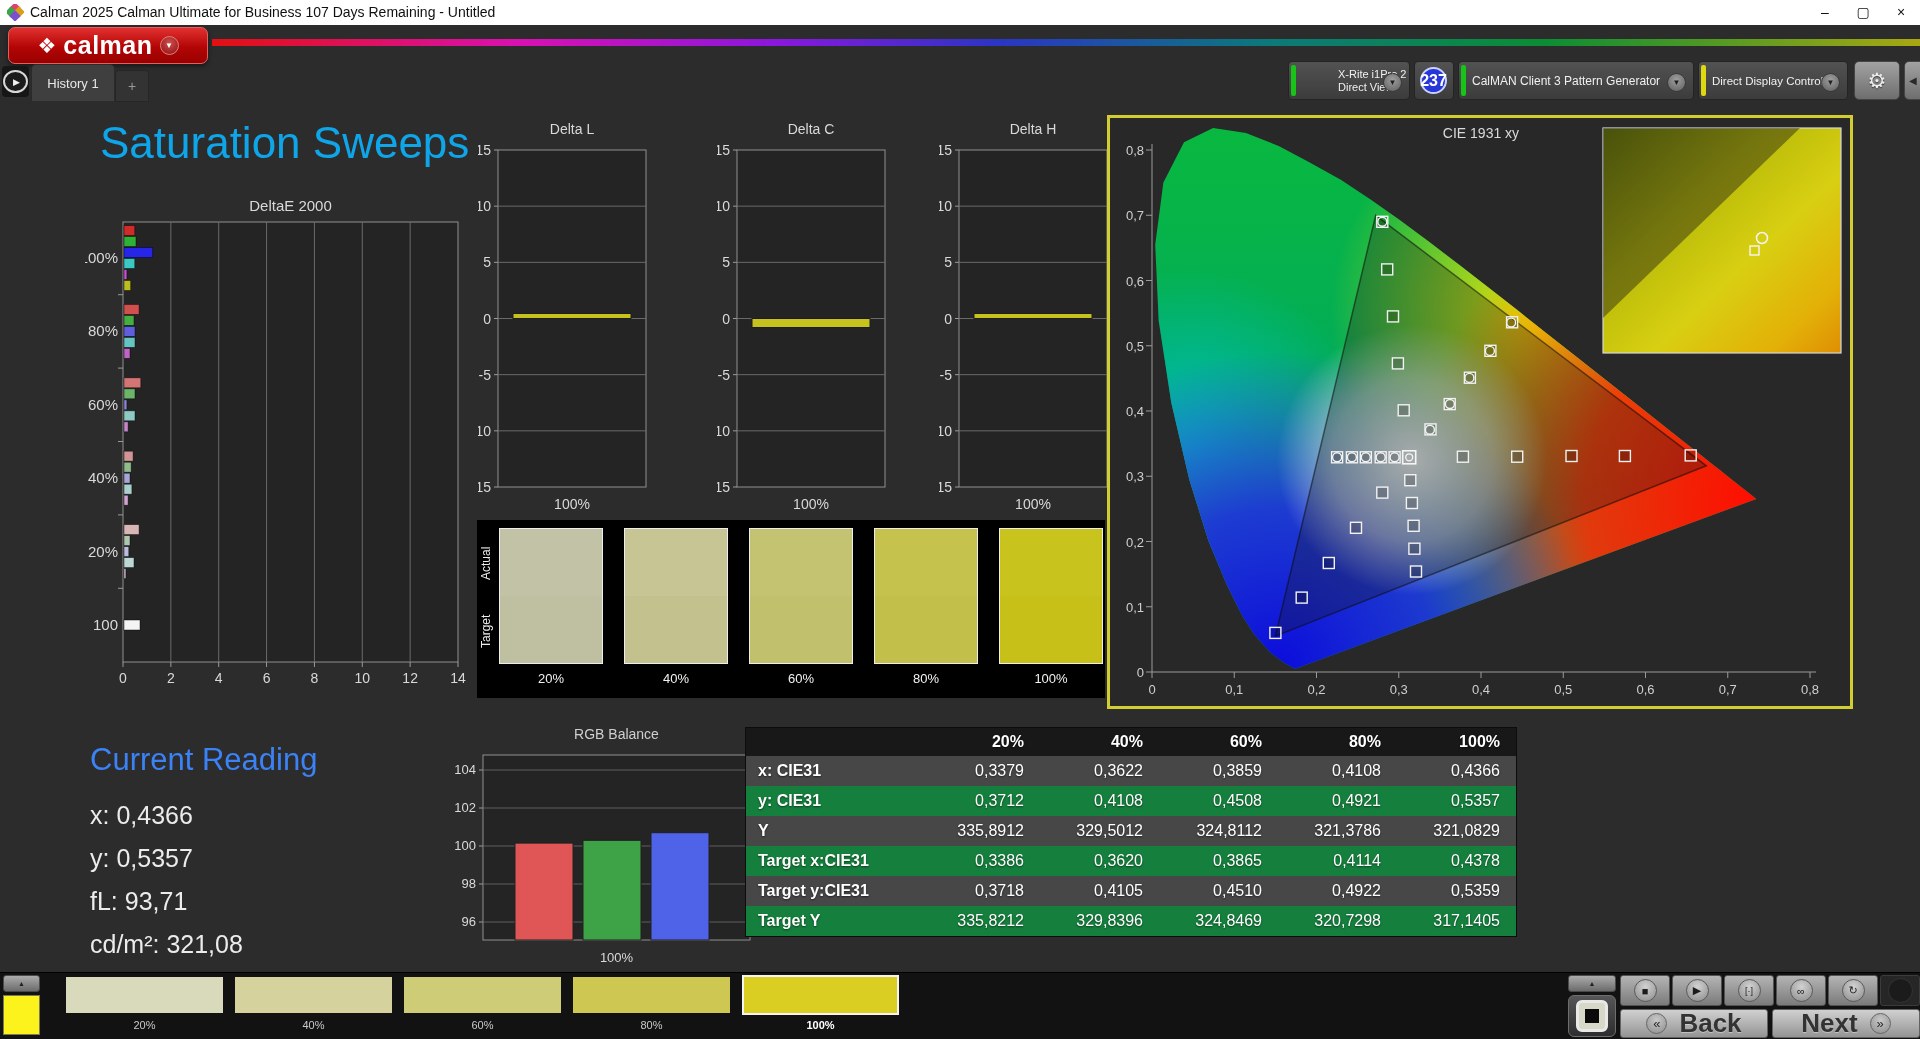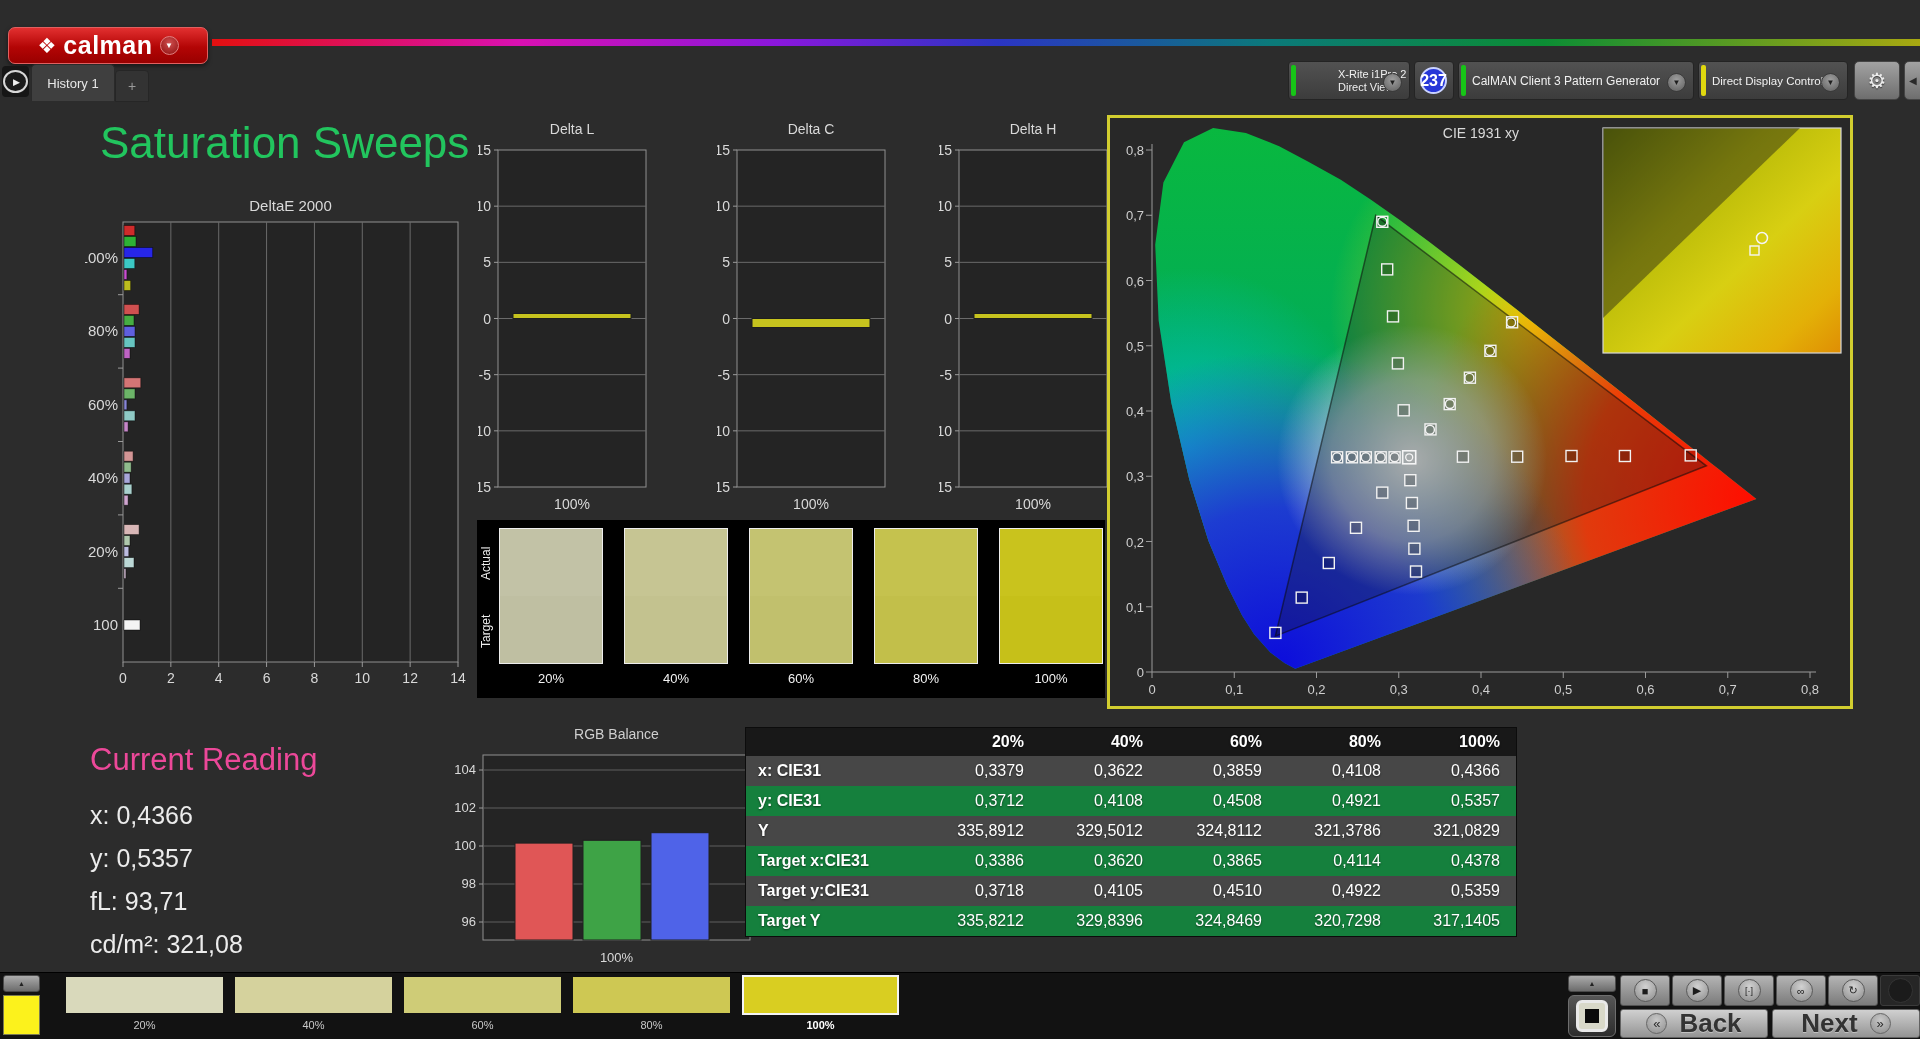--- a/index.html
+++ b/index.html
@@ -52,42 +52,42 @@
   .display-box{left:1698px;width:150px;}
   .display-label{position:absolute;left:13px;top:13px;font-size:11.5px;white-space:nowrap;}
   .gear-btn{position:absolute;left:1854px;top:61px;width:46px;height:39px;border-radius:5px;
     background:linear-gradient(180deg,#a2a2a2,#6e6e6e);border:1px solid #454545;box-sizing:border-box;
     display:flex;align-items:center;justify-content:center;font-size:21px;color:#ececec;text-shadow:0 1px 1px #333;}
   .collapse-btn{position:absolute;left:1904px;top:61px;width:36px;height:39px;border-radius:5px;
     background:linear-gradient(180deg,#a2a2a2,#6e6e6e);border:1px solid #454545;box-sizing:border-box;
     display:flex;align-items:center;justify-content:flex-start;padding-left:4px;font-size:10px;color:#2a2a2a;}
 
   
-  .page-title{position:absolute;left:100px;top:118px;font-size:44px;color:#22c55e;}
+  .page-title{position:absolute;left:100px;top:118px;font-size:44px;color:#0ea5e9;}
   .delta-e-chart{left:85px;top:195px;width:385px;height:495px;}
   .delta-l-chart{left:478px;top:118px;width:185px;height:405px;}
   .delta-c-chart{left:717px;top:118px;width:185px;height:405px;}
   .delta-h-chart{left:939px;top:118px;width:185px;height:405px;}
 
   .swatch-panel{position:absolute;left:477px;top:520px;width:628px;height:178px;background:#000;}
   .vlabel{position:absolute;left:2px;width:16px;writing-mode:vertical-rl;transform:rotate(180deg);
     color:#ececec;font-size:12px;text-align:center;}
   .vlabel.actual{top:10px;height:66px;}
   .vlabel.target{top:78px;height:66px;}
   .swatch-cols{position:absolute;left:22px;top:0;right:0;bottom:0;}
   .swatch-col{position:absolute;top:8px;width:104px;}
   .swatch-block{width:104px;height:136px;border:1px solid #ededed;box-sizing:border-box;}
   .swatch-half{width:100%;height:50%;}
   .swatch-label{margin-top:7px;text-align:center;color:#f2f2f2;font-size:13px;}
 
   .cie-panel{position:absolute;left:1107px;top:115px;width:746px;height:594px;box-sizing:border-box;
     border:3px solid #d2ce2f;background:#282828;}
 
   .current-reading{position:absolute;left:90px;top:742px;color:#ececec;}
-  .cr-heading{font-size:31px;color:#ec4899;margin-bottom:16px;}
+  .cr-heading{font-size:31px;color:#3b82f6;margin-bottom:16px;}
   .cr-line{font-size:25px;line-height:43px;white-space:nowrap;}
 
   .rgb-chart{left:420px;top:725px;width:315px;height:245px;margin-left:28px;}
 
   .results-table{position:absolute;left:745px;top:727px;display:grid;
     grid-template-columns:175px repeat(5,119px);border:1px solid #0c0c0c;font-size:16px;color:#fff;}
   .rt-cell{height:30px;line-height:30px;padding-right:16px;text-align:right;white-space:nowrap;
     text-shadow:0 1px 2px rgba(0,0,0,.55);}
   .rt-head{height:28px;line-height:28px;background:#181818;font-weight:bold;}
   .rt-label{text-align:left;padding-left:12px;padding-right:4px;font-weight:bold;}
@@ -128,20 +128,34 @@
     display:flex;align-items:center;justify-content:center;gap:12px;}
   .nav-btn .nv-circ{width:21px;height:21px;border-radius:50%;background:radial-gradient(circle at 50% 32%,#c8c8c8,#8e8e8e);
     border:1px solid #666;display:flex;align-items:center;justify-content:center;font-size:13px;color:#2c2c2c;box-sizing:border-box;}
   .nav-btn .nv-text{font-size:26px;font-weight:bold;color:#333;text-shadow:0 1px 0 rgba(255,255,255,.35);}
 </style>
 </head>
 <body>
 
 <div id="app">
 
+  <div class="titlebar">
+    <svg class="app-icon" width="17" height="17">
+      <rect x="4" y="0" width="8" height="8" fill="#e0426e" transform="rotate(45 8 4)"></rect>
+      <rect x="0" y="4" width="8" height="8" fill="#3aa745" transform="rotate(45 4 8)"></rect>
+      <rect x="8" y="4" width="8" height="8" fill="#d8a018" transform="rotate(45 12 8)"></rect>
+      <rect x="4" y="8" width="8" height="8" fill="#7a4fd0" transform="rotate(45 8 12)"></rect>
+    </svg>
+    <span class="title-text">Calman 2025 Calman Ultimate for Business 107 Days Remaining  - Untitled</span>
+    <div class="win-btns">
+      <span class="win-btn">–</span>
+      <span class="win-btn">▢</span>
+      <span class="win-btn">×</span>
+    </div>
+  </div>
 
   <div class="gradient-strip"></div>
   <div class="logo-btn">
     <span class="logo-glyph">❖</span>
     <span class="logo-text">calman</span>
     <span class="dd-circle">▼</span>
   </div>
 
   <div class="play-tab-btn">
     <span class="circ">▶</span>

